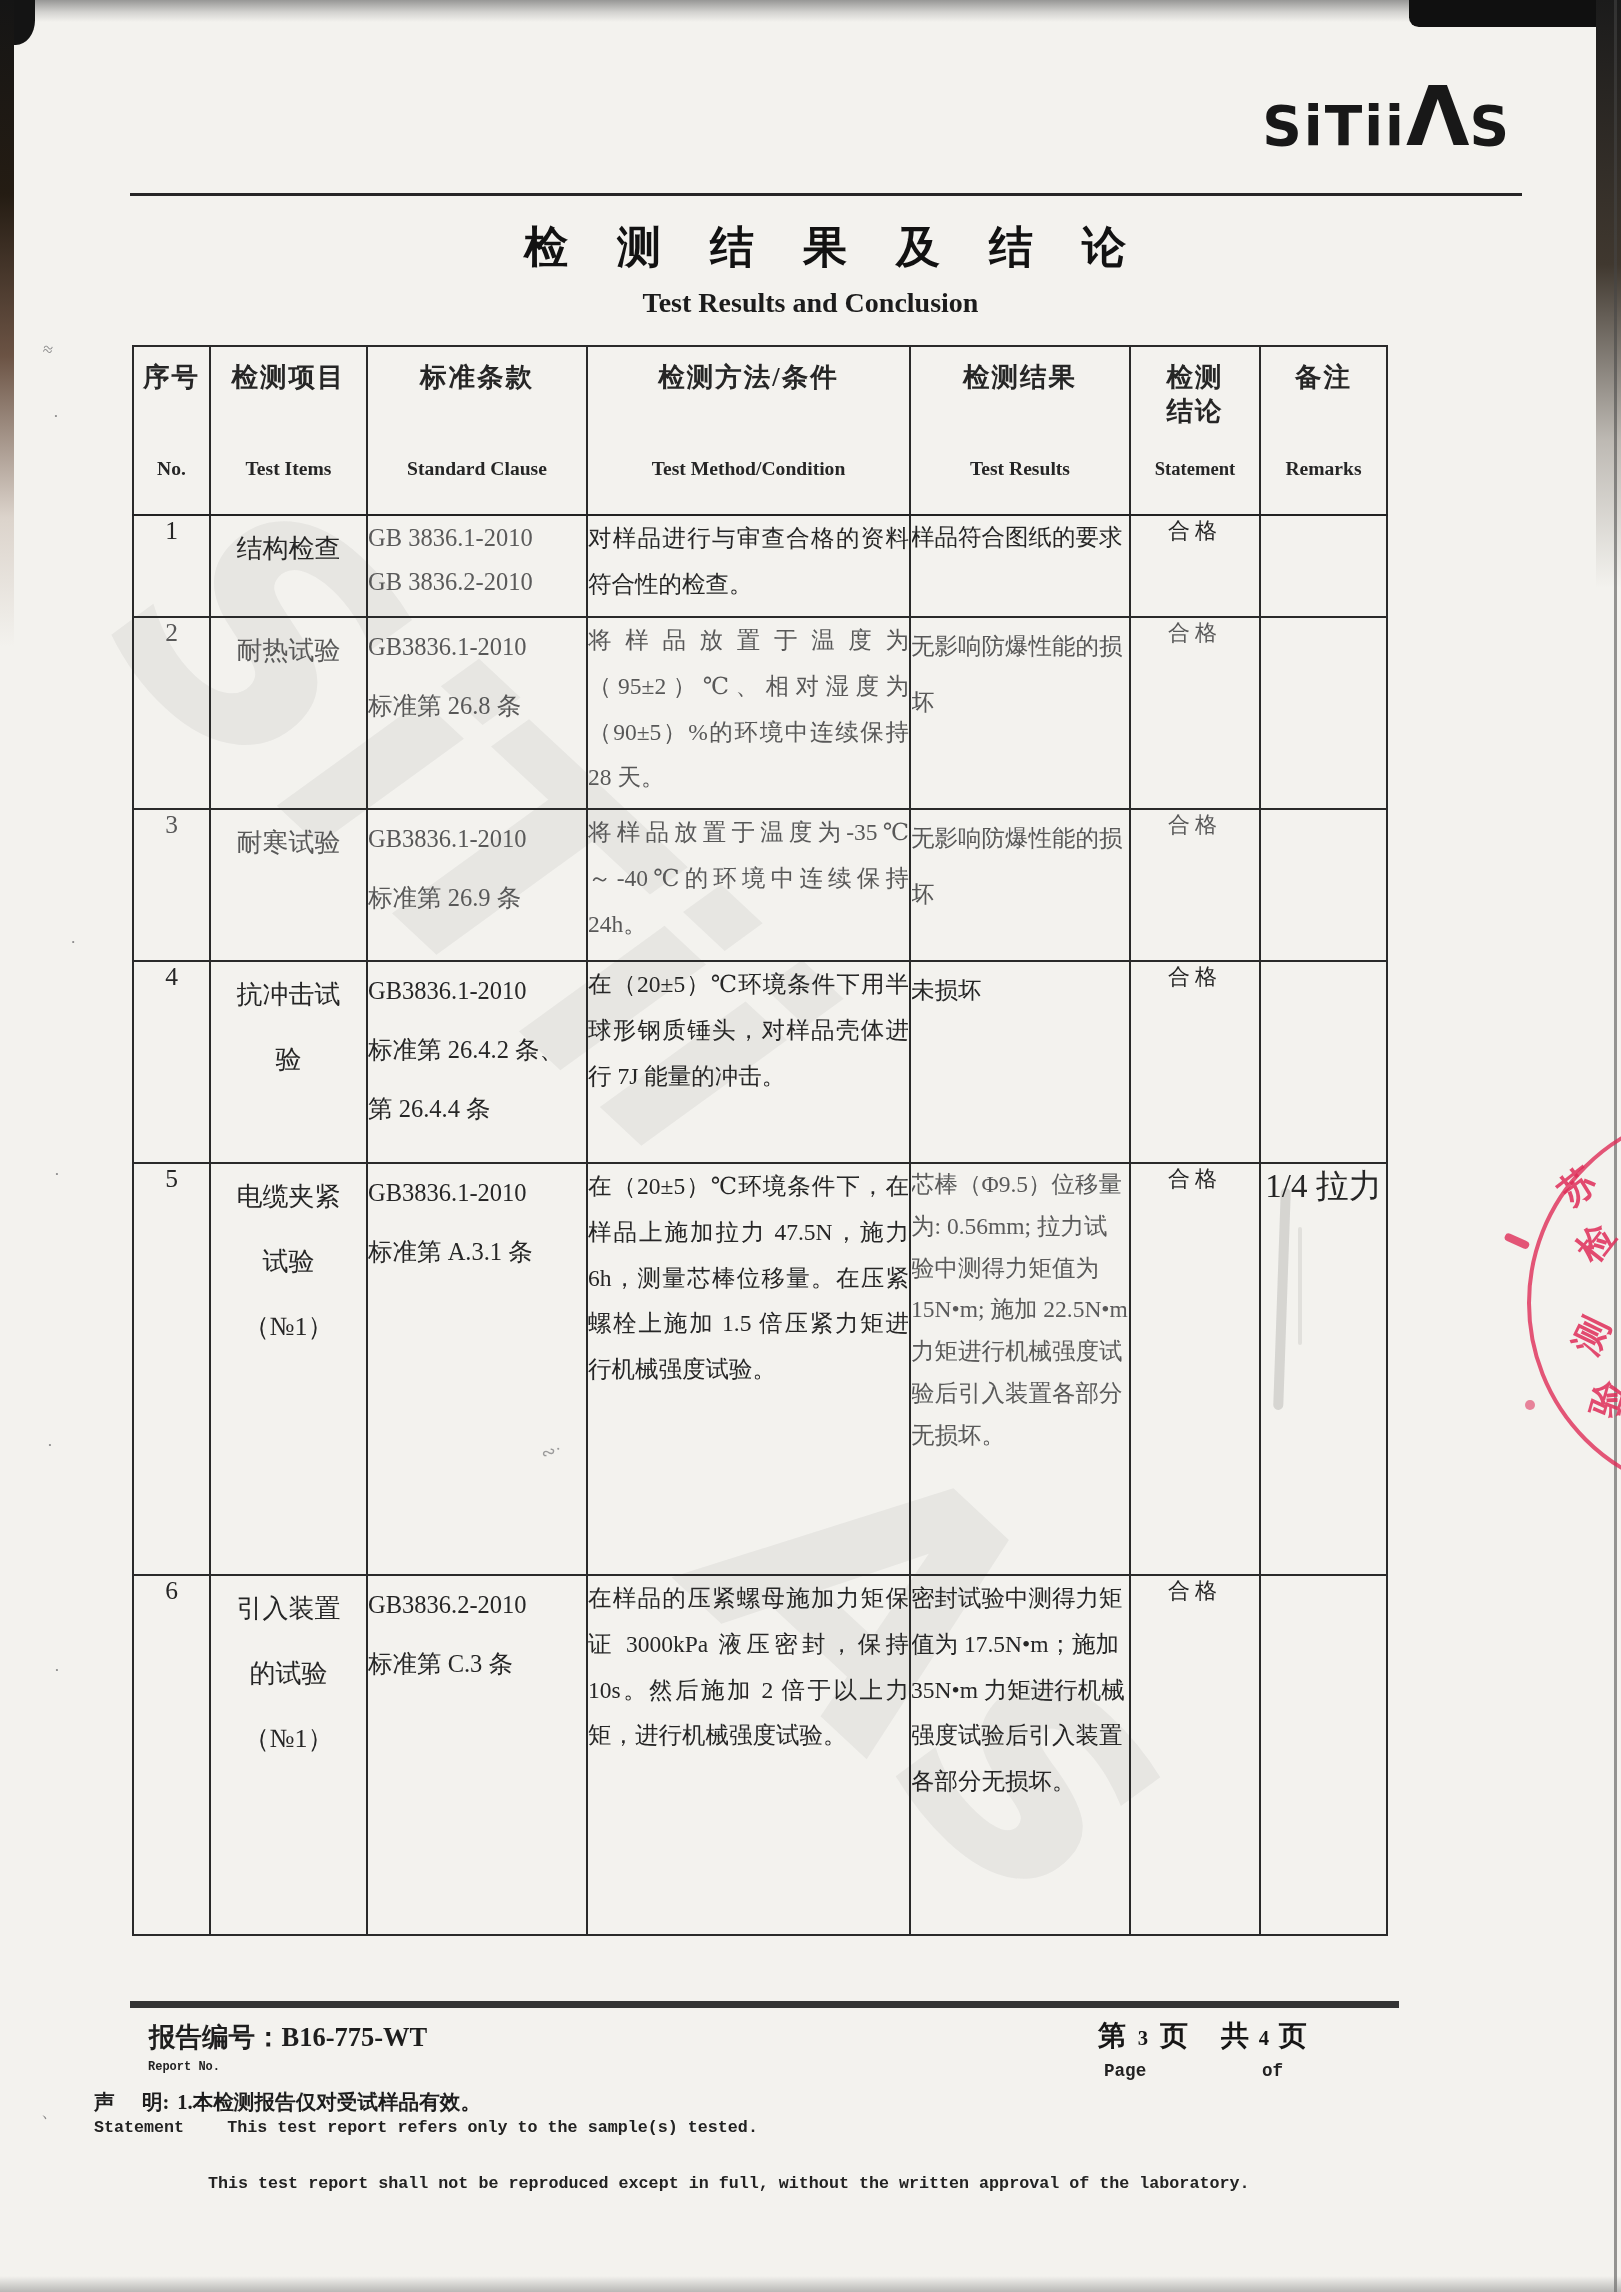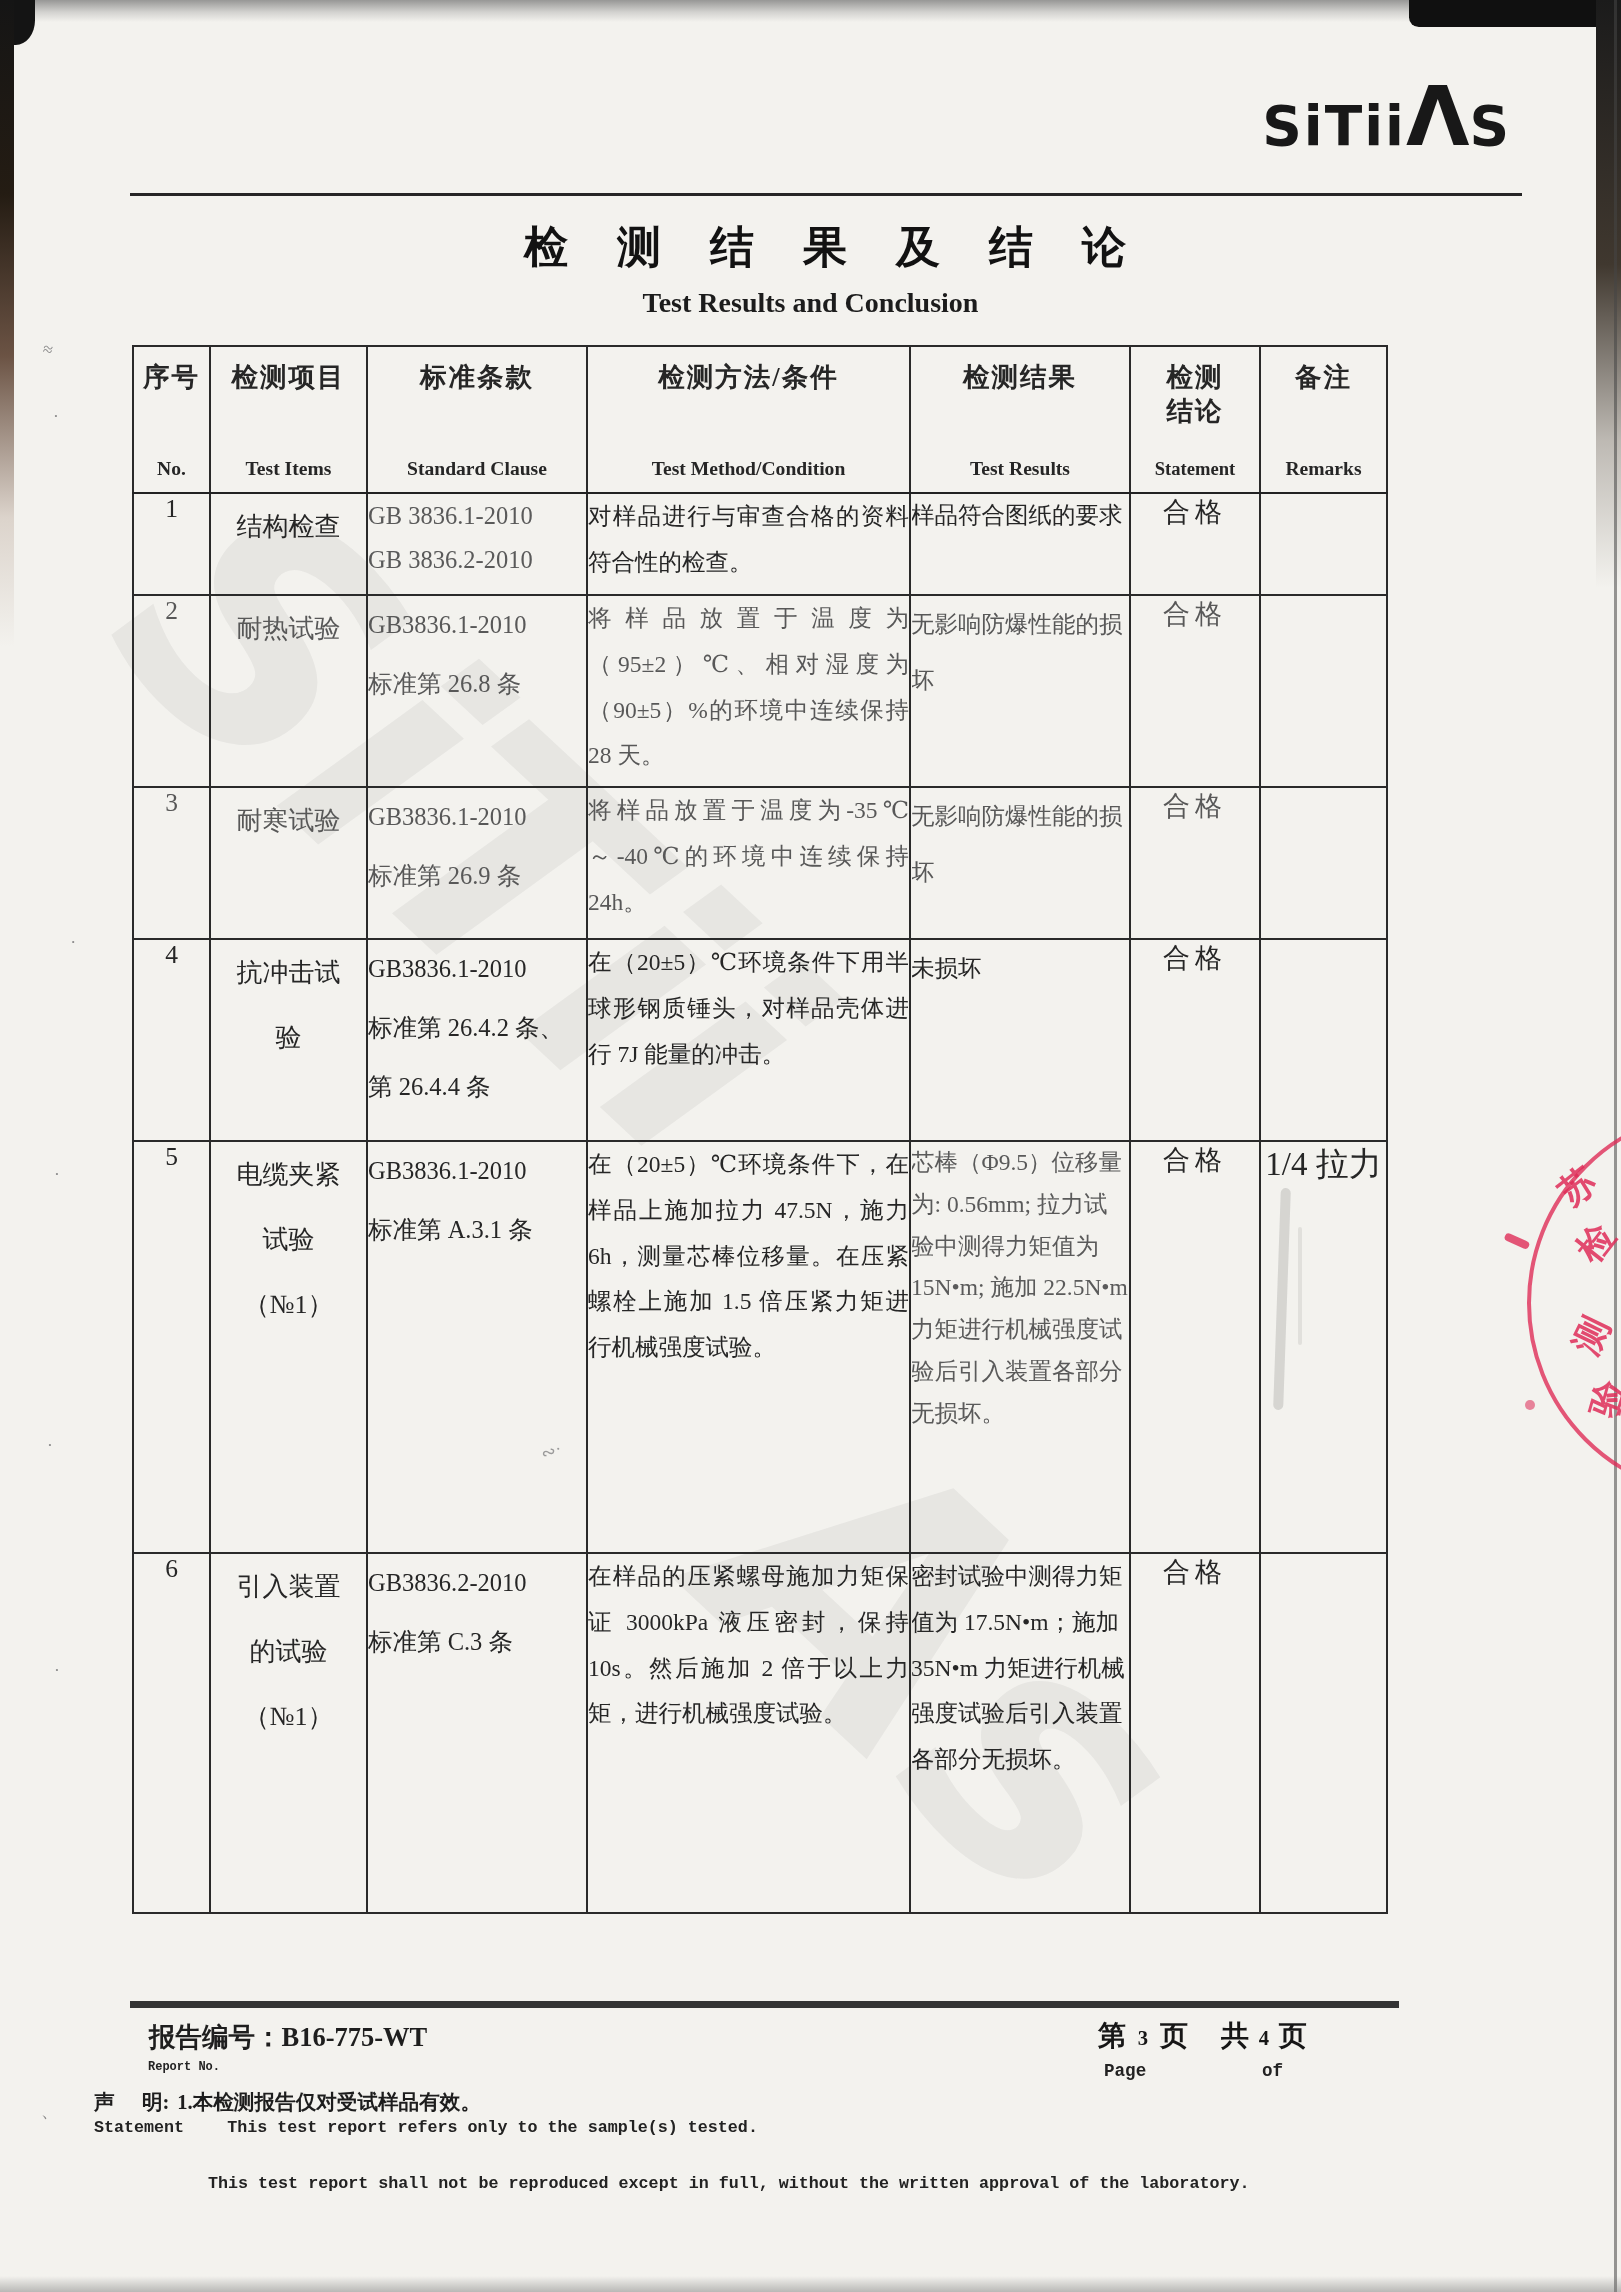--- a/index.html
+++ b/index.html
@@ -39,36 +39,36 @@
   .logo .bigA{font-size:82px;letter-spacing:0;}
   .head-rule{position:absolute;left:130px;top:193px;width:1392px;height:2.9px;background:#262626;}
   .title{position:absolute;left:29px;top:218px;width:1592px;text-align:center;
     font-size:44px;font-weight:bold;color:#121212;letter-spacing:49px;text-indent:49px;}
   .subtitle{position:absolute;left:0;top:287px;width:1621px;text-align:center;
     font-size:28px;font-weight:bold;color:#1c1c1c;}
   
   table.rpt{position:absolute;left:132px;top:345px;width:1255px;border-collapse:collapse;
     table-layout:fixed;border:2.9px solid #1f1f1f;}
   table.rpt td,table.rpt th{border:2px solid #2a2a2a;vertical-align:top;padding:0;overflow:hidden;}
-  tr.hrow{height:147px;margin-top:48px;}
+  tr.hrow{height:169px;margin-top:48px;}
   tr.hrow th{border-bottom:2.9px solid #222;}
   .hcell{display:flex;flex-direction:column;justify-content:space-between;align-items:center;
     height:120px;padding:12.7px 2px 10.8px;}
   .hz{font-size:26.5px;font-weight:bold;letter-spacing:2px;white-space:pre-line;line-height:1.3;text-align:center;}
   .he{font-size:19.6px;font-weight:bold;}
   .no-cell{text-align:center;padding-top:11.8px;font-size:25.5px;}
   .item-cell{text-align:center;padding-top:7.8px;font-size:26px;line-height:2.5;white-space:pre-line;}
   .clause-cell{padding:7.8px 3.9px 0 9.8px;font-size:24.5px;line-height:2.4;white-space:pre-line;}
   .clause-cell.lh-tight{line-height:1.8;}
   .method-cell{padding:5.9px 11.8px 0 13.7px;font-size:23.5px;line-height:1.95;text-align:justify;}
   .result-cell{padding:5.9px 7.8px 0 11.8px;font-size:23.5px;line-height:2.4;border-radius:13px;}
   .result-cell.r1{line-height:1.85;}
   .result-cell.tight{line-height:1.78;}
   .result-cell.mid{line-height:1.95;}
-  .concl-cell{text-align:center;padding-top:11.8px;font-size:27px;letter-spacing:4.9px;}
+  .concl-cell{text-align:center;padding-top:11.8px;font-size:22px;letter-spacing:4.9px;}
   .remark-cell{text-align:center;padding-top:11.8px;font-size:33px;}
   tr.light td{color:#585858;}
   td.faded{color:#5a5a5a;}
   
   .foot-rule{position:absolute;left:130px;top:2001px;width:1269px;height:6.9px;background:#343434;}
   .abs{position:absolute;}
   .report-no{left:149px;top:2019px;font-size:26.5px;font-weight:bold;color:#1e1e1e;}
   .mono{font-family:"Liberation Mono","DejaVu Sans Mono",monospace;font-weight:bold;color:#222;}
   .report-no-en{left:148px;top:2060px;font-size:12px;}
   .pagenum{left:1098px;top:2017px;font-size:28px;font-weight:bold;color:#161616;white-space:nowrap;}

